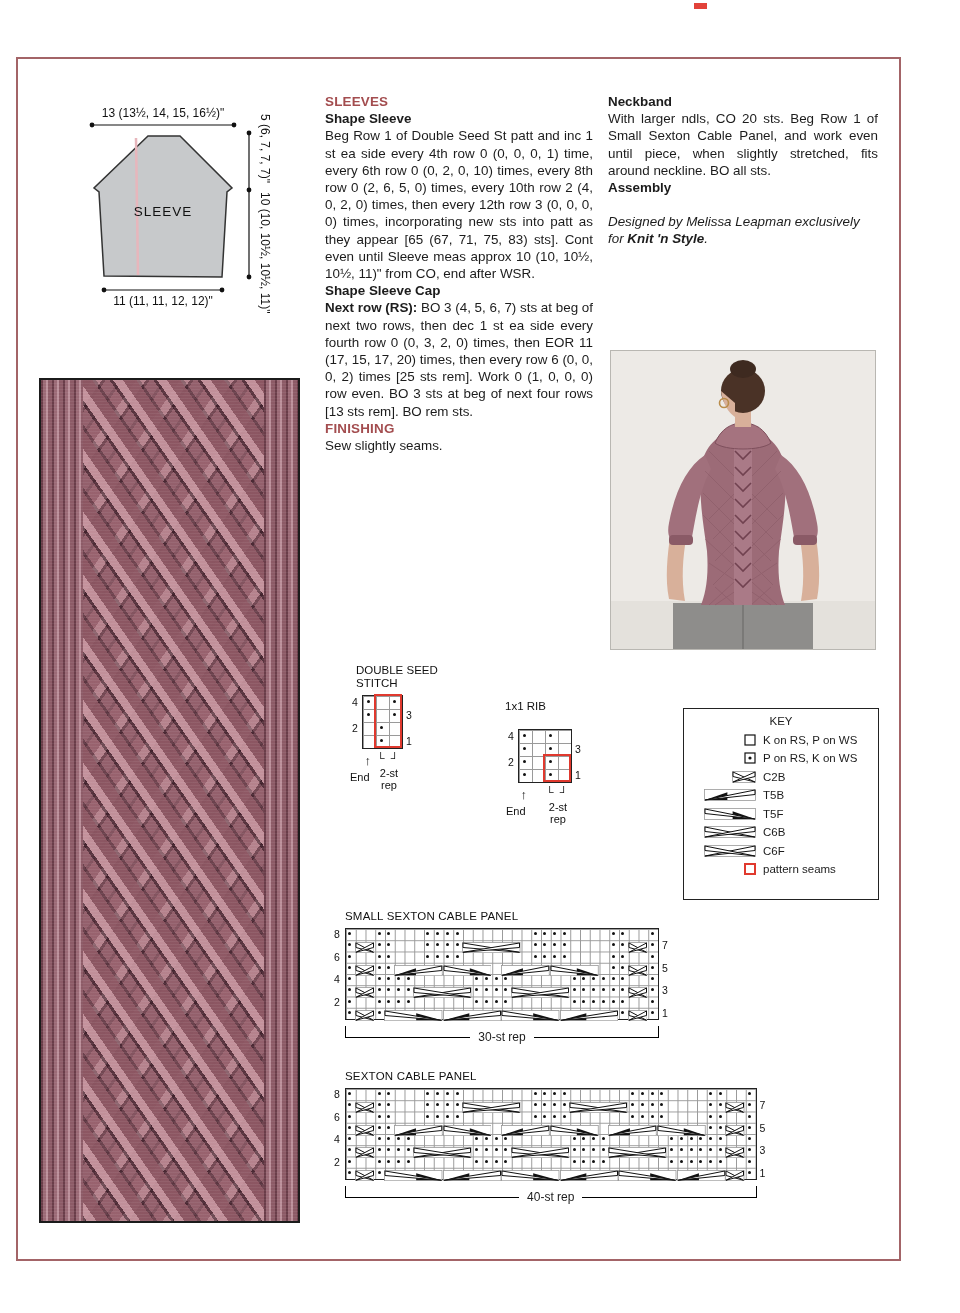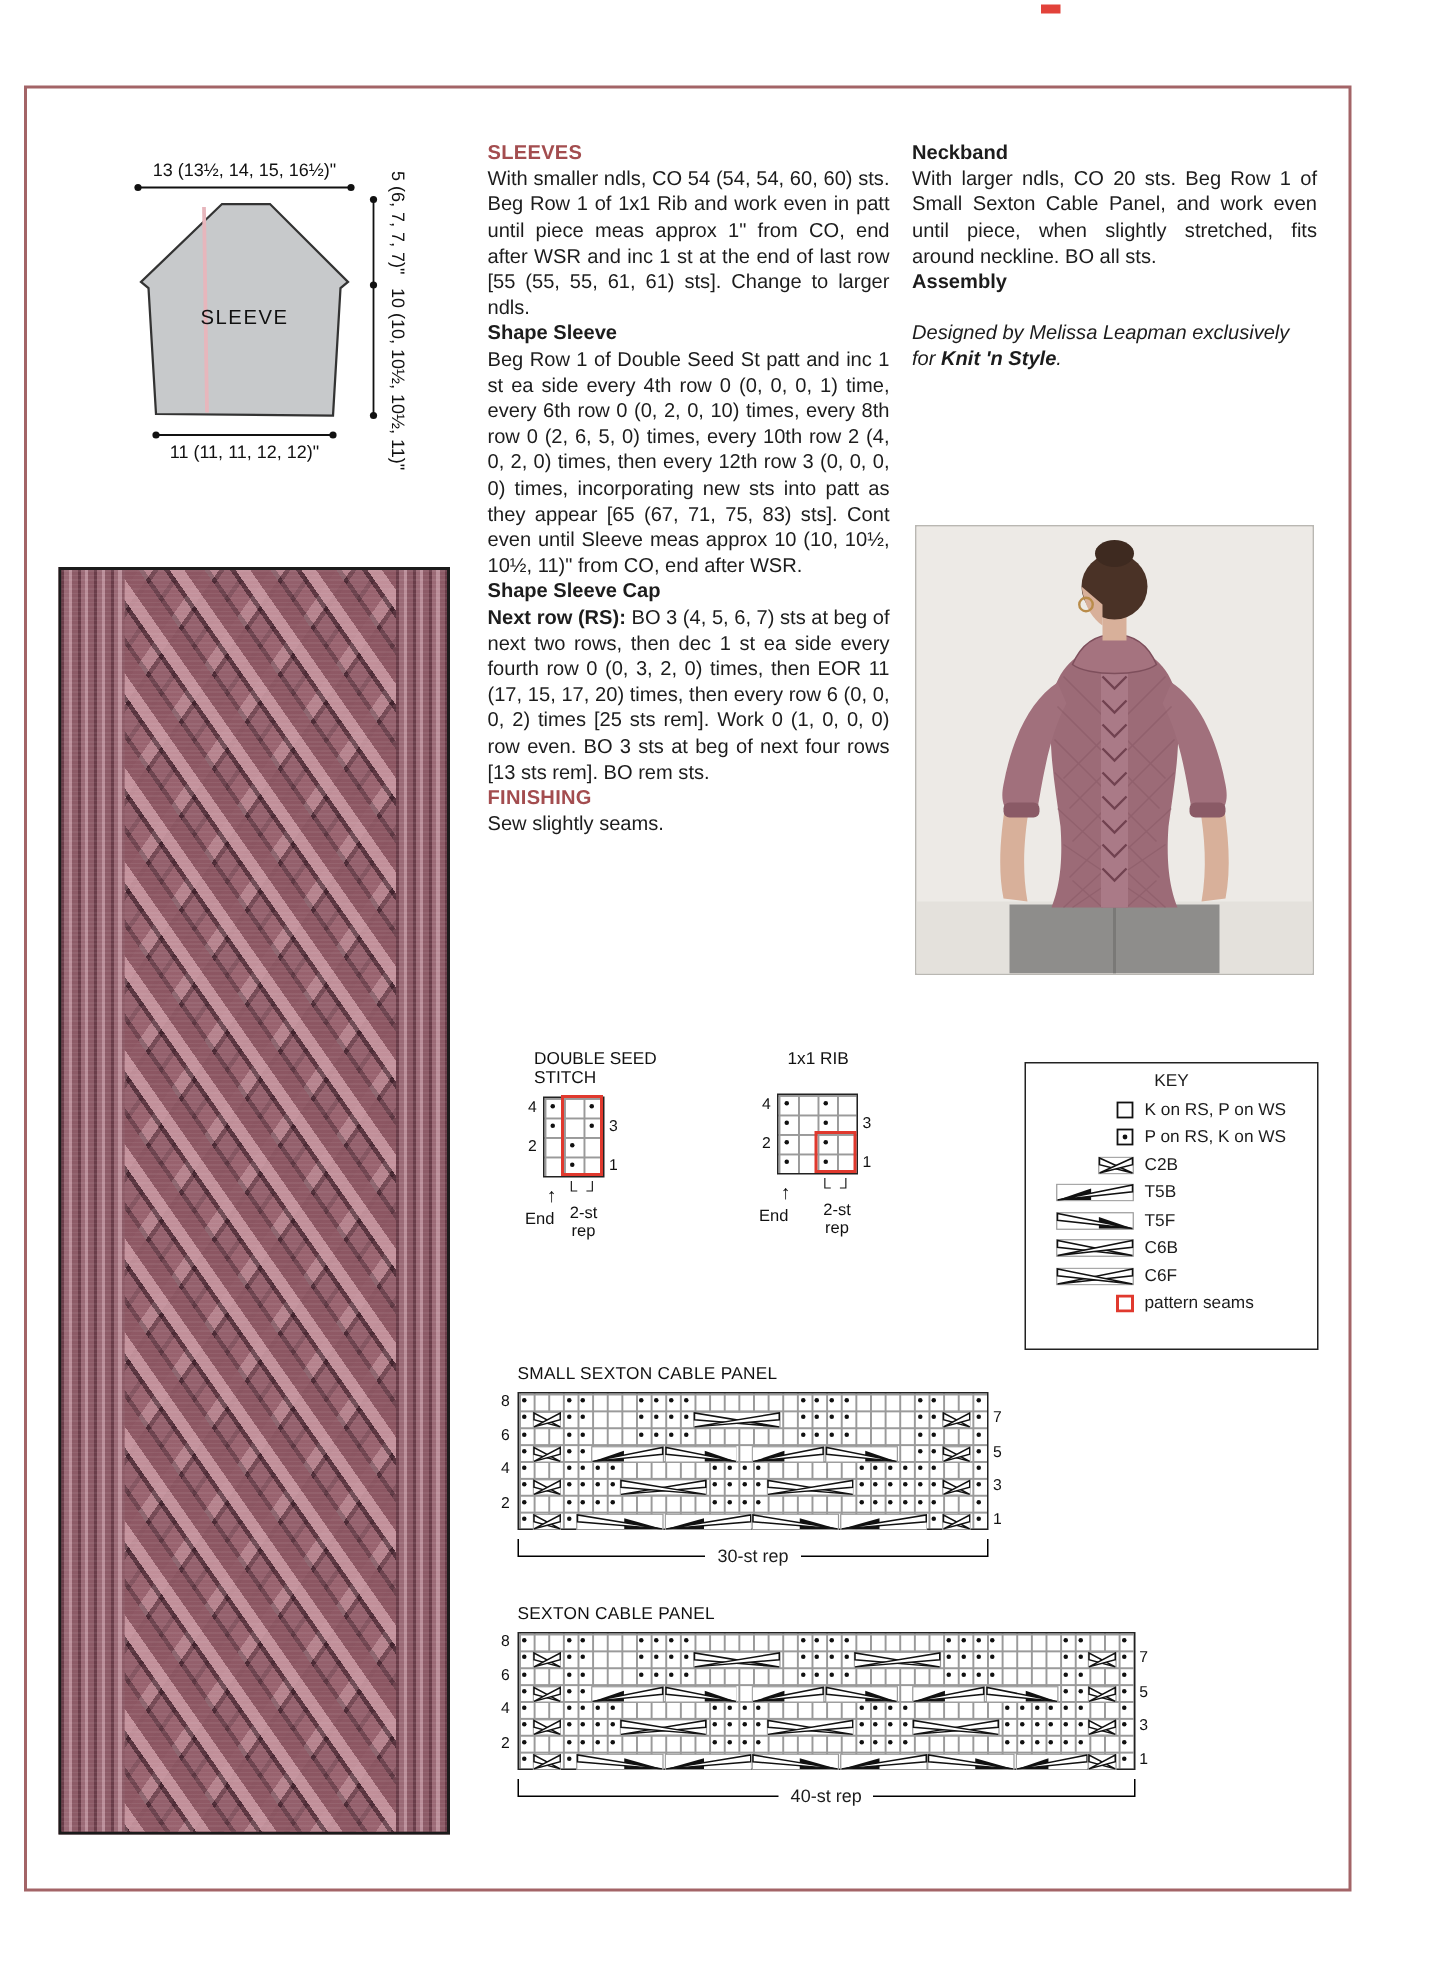--- a/index.html
+++ b/index.html
@@ -96,21 +96,20 @@
 
   <div class="swatch">
     <div class="braid"></div>
     <div class="rib-left"></div>
     <div class="rib-right"></div>
     <div class="tex"></div>
   </div>
 
   <div id="col1" class="col" style="left:325px;top:93px;width:268px;">
       <div class="heading-red">SLEEVES</div>
-      <div class="body">With smaller ndls, CO 54 (54, 54, 60, 60) sts. Beg Row 1 of 1x1 Rib and work even in patt until piece meas approx 1" from CO, end after WSR and inc 1 st at the end of last row [55 (55, 55, 61, 61) sts]. Change to larger ndls.</div>
       <div class="heading-bold">Shape Sleeve</div>
       <div class="body">Beg Row 1 of Double Seed St patt and inc 1 st ea side every 4th row 0 (0, 0, 0, 1) time, every 6th row 0 (0, 2, 0, 10) times, every 8th row 0 (2, 6, 5, 0) times, every 10th row 2 (4, 0, 2, 0) times, then every 12th row 3 (0, 0, 0, 0) times, incorporating new sts into patt as they appear [65 (67, 71, 75, 83) sts]. Cont even until Sleeve meas approx 10 (10, 10½, 10½, 11)" from CO, end after WSR.</div>
       <div class="heading-bold">Shape Sleeve Cap</div>
       <div class="body"><b>Next row (RS):</b> BO 3 (4, 5, 6, 7) sts at beg of next two rows, then dec 1 st ea side every fourth row 0 (0, 3, 2, 0) times, then EOR 11 (17, 15, 17, 20) times, then every row 6 (0, 0, 0, 2) times [25 sts rem]. Work 0 (1, 0, 0, 0) row even. BO 3 sts at beg of next four rows [13 sts rem]. BO rem sts.</div>
       <div class="heading-red">FINISHING</div>
       <div class="body">Sew slightly seams.</div>
     </div>
   <div id="col2" class="col" style="left:608px;top:93px;width:270px;">
       <div class="heading-bold">Neckband</div>
       <div class="body">With larger ndls, CO 20 sts. Beg Row 1 of Small Sexton Cable Panel, and work even until piece, when slightly stretched, fits around neckline. BO all sts.</div>
@@ -148,21 +147,21 @@
       <path d="M104,92 C110,78 120,72 132,72 C144,72 154,78 160,92 C150,100 114,100 104,92 Z" fill="#a5737f" stroke="#7e4f5c" stroke-width="1"></path>
 
       <rect x="124" y="58" width="16" height="18" fill="#d8b09a"></rect>
       <circle cx="132" cy="40" r="22" fill="#4a3226"></circle>
       <ellipse cx="132" cy="18" rx="13" ry="9" fill="#3e2a20"></ellipse>
       <path d="M110,40 C112,54 118,62 124,66 L124,52 Z" fill="#d8b09a"></path>
       <circle cx="113" cy="52" r="4.5" fill="none" stroke="#b98c4a" stroke-width="1.6"></circle>
     </svg>
   </div>
 
-  <div id="chart-dss" class="mini" style="left:348px;top:700px;width:130px;height:135px;">
+  <div id="chart-dss" class="mini" style="left:348px;top:664px;width:130px;height:135px;">
       <div class="title" style="left: 8px; top: 0px;">DOUBLE SEED
 STITCH</div>
       <div class="grid" style="left: 14px; top: 31px; width: 39px; height: 52px; background-size: 13px 13px;"></div>
       <div class="dot" style="left: 32px; top: 75px;"></div>
       <div class="dot" style="left: 32px; top: 62px;"></div>
       <div class="dot" style="left: 19px; top: 49px;"></div>
       <div class="dot" style="left: 45px; top: 49px;"></div>
       <div class="dot" style="left: 19px; top: 36px;"></div>
       <div class="dot" style="left: 45px; top: 36px;"></div>
       <div class="red-rect" style="left: 26px; top: 30px; width: 28px; height: 54px;"></div>
@@ -171,21 +170,21 @@
       <div class="row-label" style="left: 58px; top: 45px;">3</div>
       <div class="row-label" style="left: 58px; top: 71px;">1</div>
       <div class="arrow-glyph" style="left: 16.5px; top: 89px;">↑</div>
       <div class="under-label" style="left: 2px; top: 107px;">End</div>
       <div class="corner" style="left: 29px; top: 88px;">└</div>
       <div class="corner" style="left: 43px; top: 88px;">┘</div>
       <div class="under-label" style="left: 28px; top: 103px; width: 26px; text-align: center;">2-st</div>
       <div class="under-label" style="left: 28px; top: 115px; width: 26px; text-align: center;">rep</div>
     </div>
   <div id="chart-rib" class="mini" style="left:505px;top:700px;width:120px;height:135px;">
-      <div class="title" style="left: 20px; top: 0px;">1x1 RIB</div>
+      <div class="title" style="left: 0; top: 0px;">1x1 RIB</div>
       <div class="grid" style="left: 13px; top: 29px; width: 52px; height: 52px; background-size: 13px 13px;"></div>
       <div class="dot" style="left: 18px; top: 73px;"></div>
       <div class="dot" style="left: 44px; top: 73px;"></div>
       <div class="dot" style="left: 18px; top: 60px;"></div>
       <div class="dot" style="left: 44px; top: 60px;"></div>
       <div class="dot" style="left: 18px; top: 47px;"></div>
       <div class="dot" style="left: 44px; top: 47px;"></div>
       <div class="dot" style="left: 18px; top: 34px;"></div>
       <div class="dot" style="left: 44px; top: 34px;"></div>
       <div class="red-rect" style="left: 38px; top: 54px; width: 28px; height: 28px;"></div>

